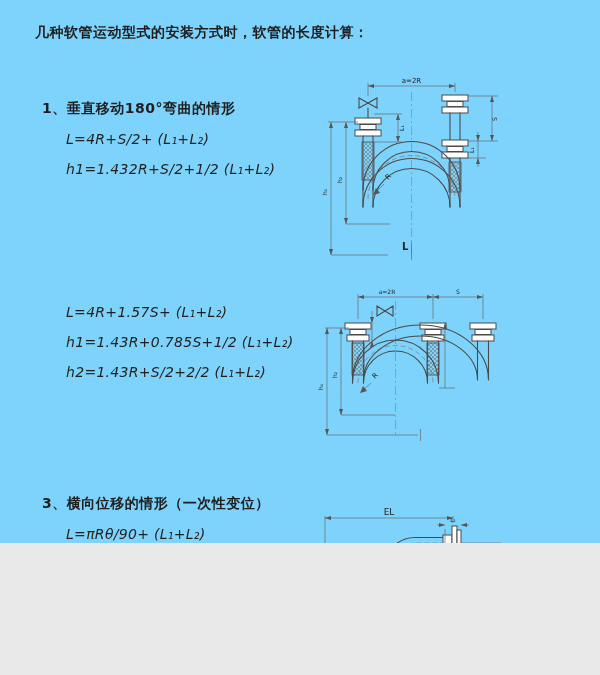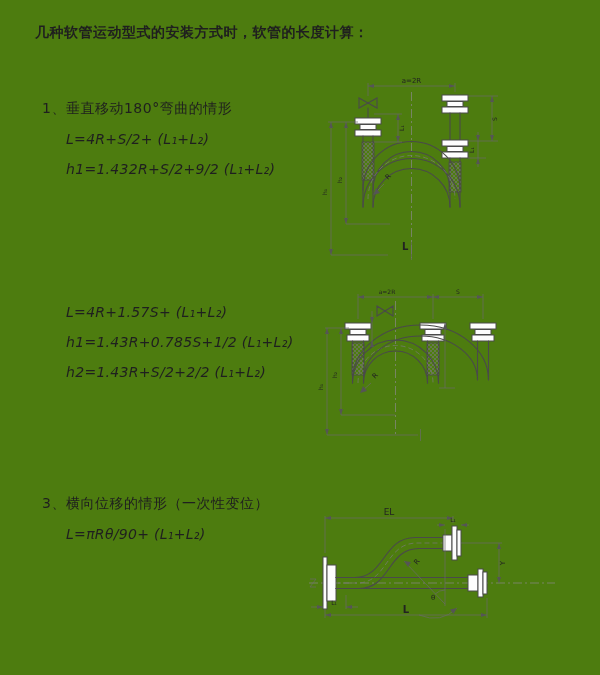--- a/index.html
+++ b/index.html
@@ -1,20 +1,20 @@
 <!DOCTYPE html>
 <html><head>
 <meta charset="utf-8">
 <style>
   html,body{margin:0;padding:0;background:#e9e9e9;}
-  .page{position:relative;width:600px;height:675px;background:#4d7c0f;overflow:hidden;
+  .page{position:relative;width:600px;height:543px;background:#7dd3fc;overflow:hidden;
         font-family:"DejaVu Sans","Liberation Sans",sans-serif;color:#1f1f1f;}
   .doc-title{position:absolute;left:35px;top:24px;font-size:14px;font-weight:bold;letter-spacing:.5px;}
   .section{position:absolute;left:42px;}
-  .sec-heading{font-size:14px;font-weight:normal;letter-spacing:.5px;margin:0 0 6px 0;}
+  .sec-heading{font-size:14px;font-weight:bold;letter-spacing:.5px;margin:0 0 6px 0;}
   .formula{font-size:14px;letter-spacing:.3px;margin-left:24px;height:30px;display:flex;align-items:center;font-style:italic;}
   #sec1{top:100px}#sec2{top:297px}#sec3{top:495px}
   svg{position:absolute;}
   .s{stroke:#4a4a4a;stroke-width:1.1;fill:none;stroke-linecap:round;}
   .d{stroke:#6a6a6a;stroke-width:.7;fill:none;}
   .cl{stroke:#8a8a8a;stroke-width:.7;fill:none;stroke-dasharray:9 3 2 3;}
   .dc{stroke:#7a7a7a;stroke-width:.7;fill:none;stroke-dasharray:5 3;}
   .fl{fill:#fdfdfd;stroke:#4a4a4a;stroke-width:1;}
   .br{stroke:#4a4a4a;stroke-width:.8;}
   .ah{fill:#555;stroke:none;}
@@ -26,21 +26,21 @@
 </head>
 <body>
 
 <div class="page">
 
   <div class="doc-title">几种软管运动型式的安装方式时，软管的长度计算：</div>
 
   <div class="section" id="sec1">
     <div class="sec-heading">1、垂直移动180°弯曲的情形</div>
     <div class="formula">L=4R+S/2+ (L₁+L₂)</div>
-    <div class="formula">h1=1.432R+S/2+9/2 (L₁+L₂)</div>
+    <div class="formula">h1=1.432R+S/2+1/2 (L₁+L₂)</div>
   </div>
 
   <div class="section" id="sec2">
     <div class="formula">L=4R+1.57S+ (L₁+L₂)</div>
     <div class="formula">h1=1.43R+0.785S+1/2 (L₁+L₂)</div>
     <div class="formula">h2=1.43R+S/2+2/2 (L₁+L₂)</div>
   </div>
 
   <div class="section" id="sec3">
     <div class="sec-heading">3、横向位移的情形（一次性变位）</div>

